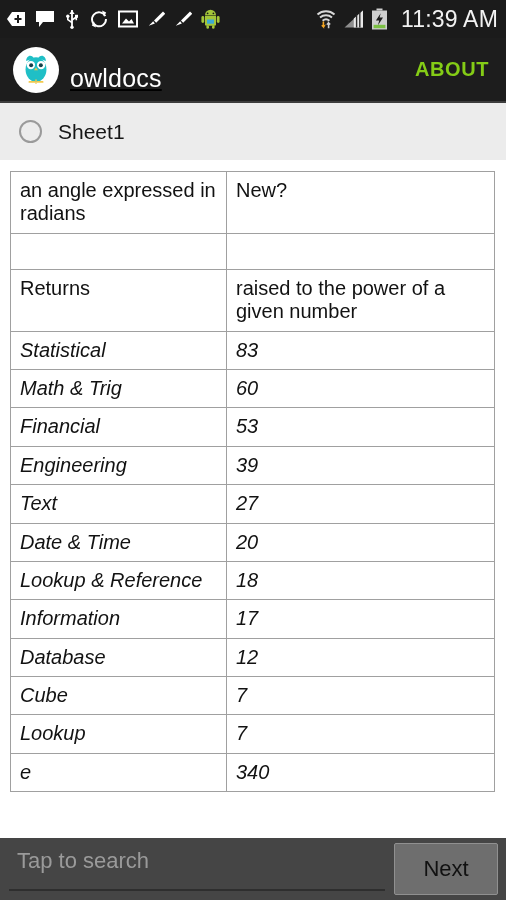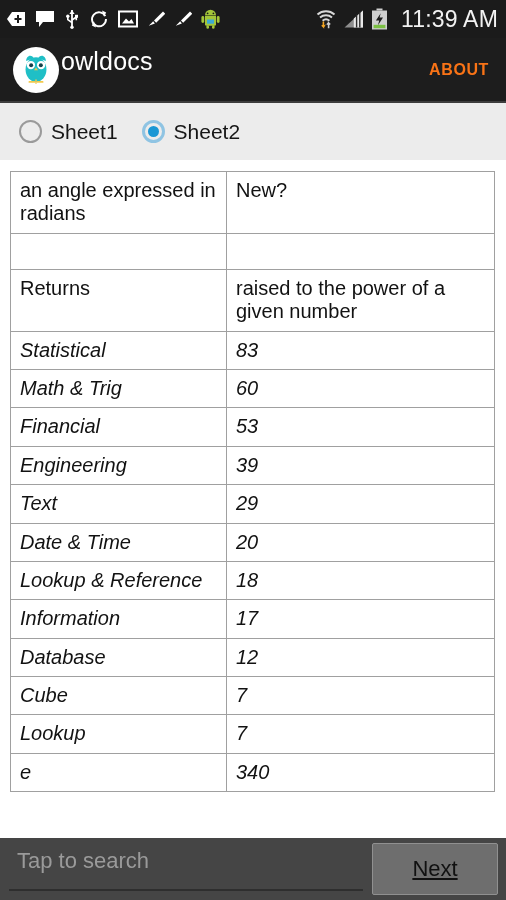--- a/index.html
+++ b/index.html
@@ -20,34 +20,34 @@
   .sb-right { display: flex; align-items: center; gap: 6px; }
   .sb-ico { display: inline-flex; align-items: center; justify-content: center; }
   .sb-clock { font-size: 23px; color: #f2f2f2; margin-left: 7px; letter-spacing: .2px; font-weight: 400; }
 
   
   .actionbar {
     height: 65px; background: #1d1d1d; flex: 0 0 65px;
     display: flex; align-items: center; padding: 0 17px 0 13px;
     border-bottom: 2px solid #3d3d3d;
   }
-  .brand { display: flex; align-items: flex-start; gap: 2px; flex: 1 1 auto; }
+  .brand { display: flex; align-items: flex-end; gap: 11px; flex: 1 1 auto; text-decoration: underline; }
   .logo {
     width: 46px; height: 46px; border-radius: 50%; background: #ffffff;
     display: flex; align-items: center; justify-content: center; overflow: hidden;
   }
   .brand-name { color: #ffffff; font-size: 25px; font-weight: 400; letter-spacing: .2px; }
-  .about { color: #f97316; font-size: 16px; font-weight: bold; letter-spacing: .6px; }
+  .about { color: #84cc16; font-size: 20px; font-weight: bold; letter-spacing: .6px; }
 
   
   .sheetbar {
     height: 57px; flex: 0 0 57px; background: #ececec;
     display: flex; align-items: center; padding-left: 19px; gap: 0;
   }
-  .radio-opt { display: flex; align-items: center; gap: 9px; margin-right: 24px; }
+  .radio-opt { display: flex; align-items: center; gap: 16px; margin-right: 24px; }
   .radio {
     width: 23px; height: 23px; border-radius: 50%;
     border: 2px solid #9a9a9a; background: #ececec;
     display: flex; align-items: center; justify-content: center; flex: 0 0 23px;
   }
   .radio.on { border: 3px solid #8fc4e3; background: #ececec; }
   .radio.on::after {
     content: ""; width: 11px; height: 11px; border-radius: 50%; background: #1a97d4;
   }
   .radio-label { font-size: 21px; color: #161616; }
@@ -74,24 +74,24 @@
   .searchbar {
     height: 62px; flex: 0 0 62px; background: #454545;
     display: flex; align-items: center; padding: 0 8px 0 9px; gap: 9px;
   }
   .search-field {
     flex: 1 1 auto; height: 44px; display: flex; align-items: flex-end;
     border-bottom: 2px solid #2e2e2e; padding-bottom: 12px;
   }
   .search-ph { font-size: 22px; color: #9a9a9a; padding-left: 8px; padding-bottom: 3px; }
   .next-btn {
-    width: 126px; height: 52px; background: #6e6e6e;
+    width: 104px; height: 52px; background: #6e6e6e;
     border: 1px solid #909090; border-radius: 2px;
     display: flex; align-items: center; justify-content: center;
-    font-size: 22px; color: #111111; text-decoration: underline;
+    font-size: 22px; color: #111111;
   }
 </style>
 </head>
 <body>
 
 <div id="app">
 
   <div class="statusbar">
     <div class="sb-left">
 
@@ -214,24 +214,20 @@
       <span class="brand-name">owldocs</span>
     </div>
     <div class="about">ABOUT</div>
   </div>
 
   <div class="sheetbar">
     <div class="radio-opt">
       <span class="radio"></span>
       <span class="radio-label">Sheet1</span>
     </div>
-    <div class="radio-opt">
-      <span class="radio on"></span>
-      <span class="radio-label">Sheet2</span>
-    </div>
   </div>
 
   <div class="tablewrap">
     <table class="sheet">
       <tbody id="sheet-body">
           <tr class="r-tall">
             <td class="c0">an angle expressed in radians</td>
             <td class="c1">New?</td>
           </tr>
           <tr class="r-empty">
@@ -253,21 +249,21 @@
           <tr class="r-std">
             <td class="c0">Financial</td>
             <td class="c1">53</td>
           </tr>
           <tr class="r-std">
             <td class="c0">Engineering</td>
             <td class="c1">39</td>
           </tr>
           <tr class="r-std">
             <td class="c0">Text</td>
-            <td class="c1">29</td>
+            <td class="c1">27</td>
           </tr>
           <tr class="r-std">
             <td class="c0">Date &amp; Time</td>
             <td class="c1">20</td>
           </tr>
           <tr class="r-std">
             <td class="c0">Lookup &amp; Reference</td>
             <td class="c1">18</td>
           </tr>
           <tr class="r-std">

